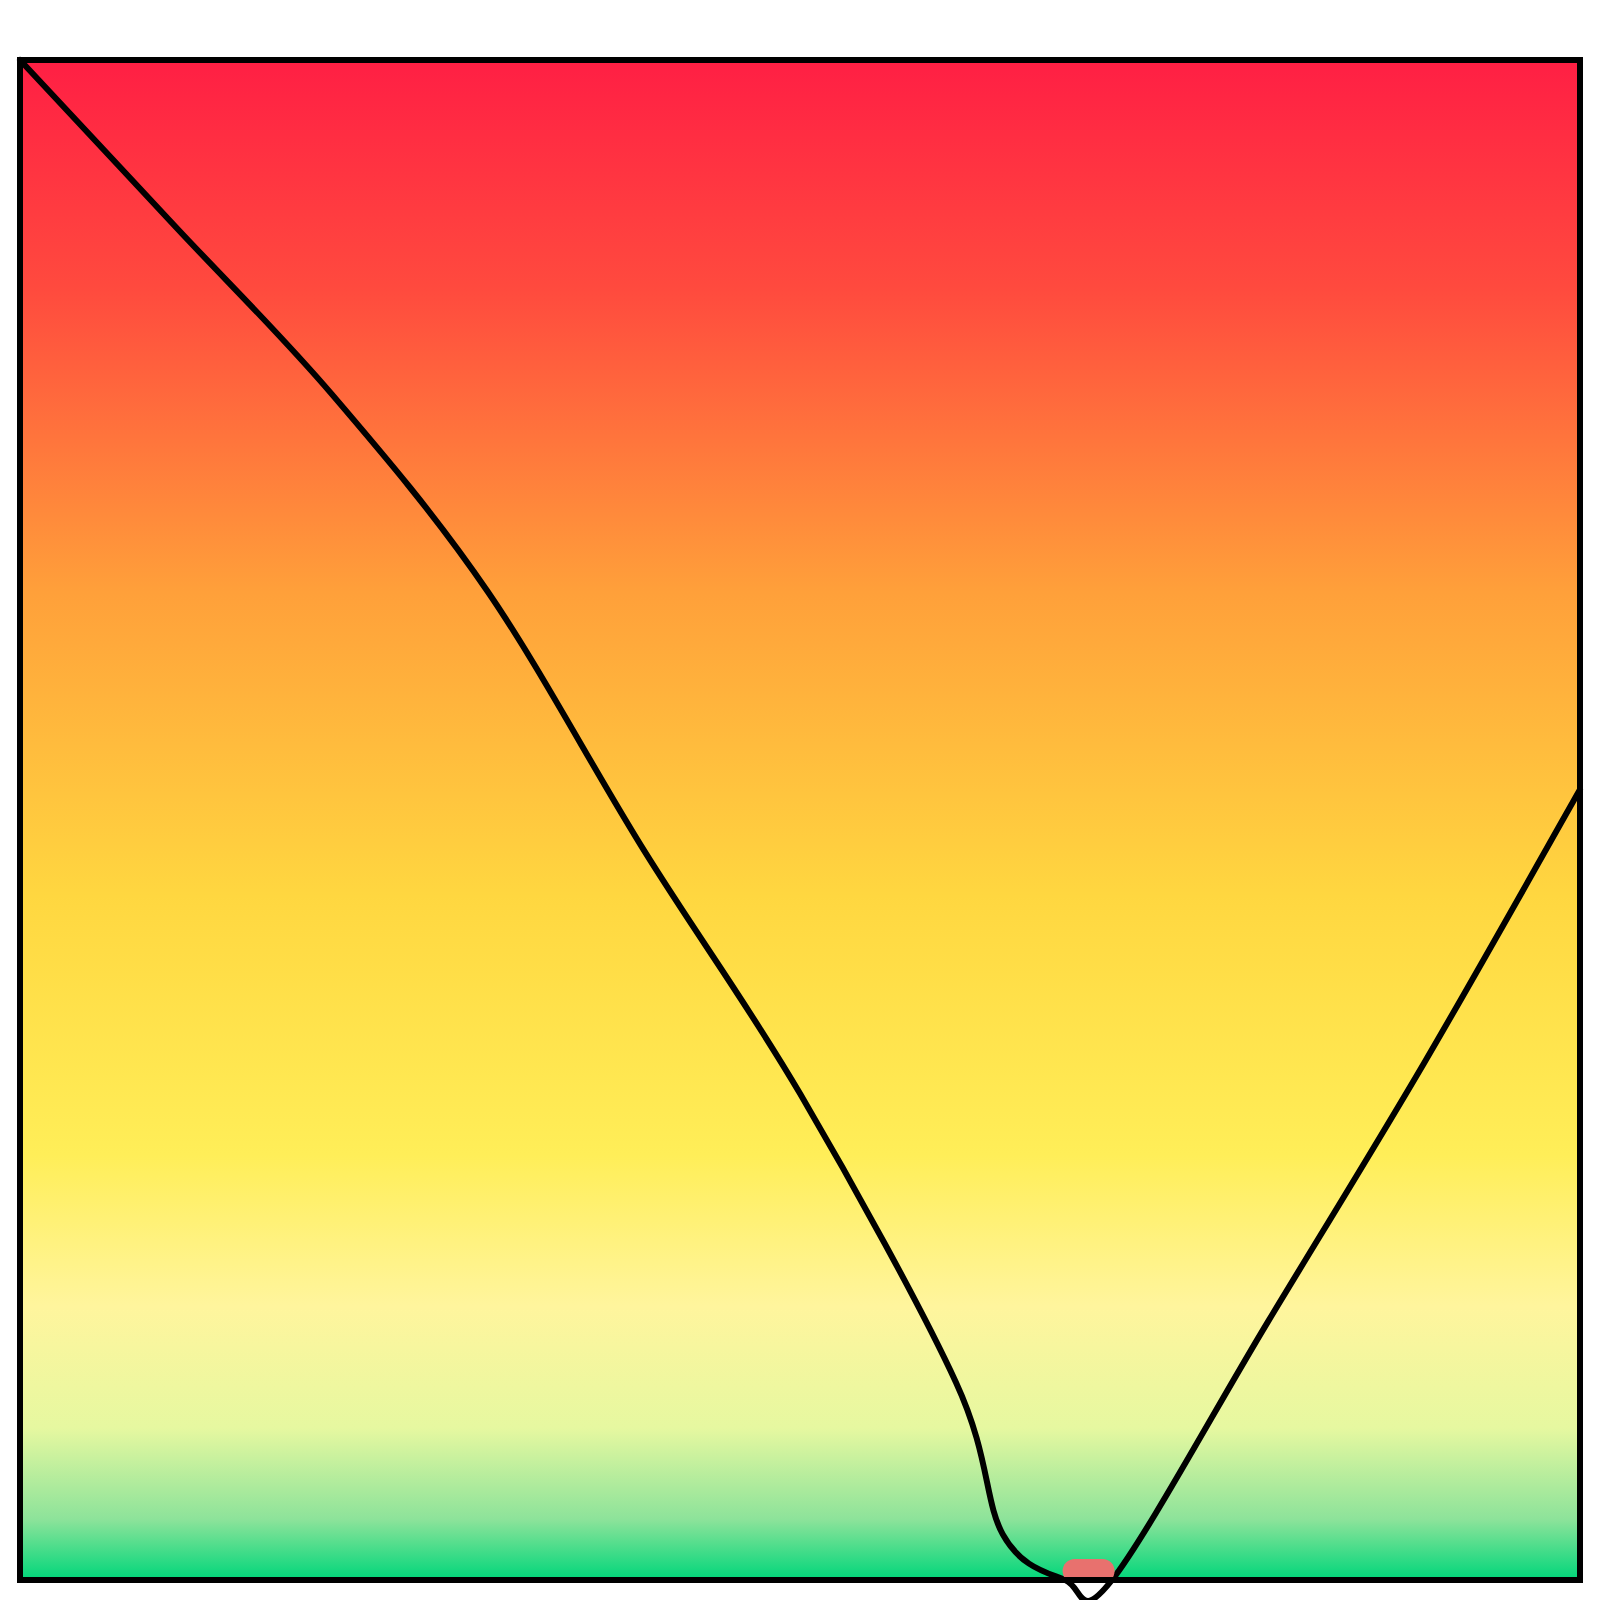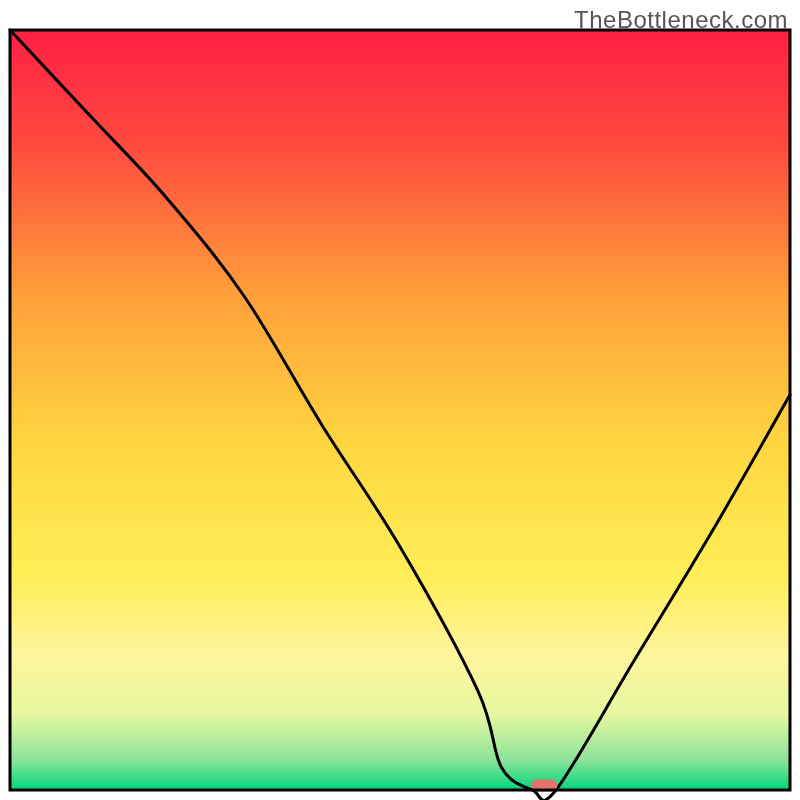--- a/index.html
+++ b/index.html
@@ -26,21 +26,20 @@
     z-index: 10;
   }
   svg {
     display: block;
   }
 </style>
 </head>
 <body>
 
 <div class="chart-container">
-  <div class="watermark">TheBottleneck.com</div>
 
   <svg id="chart-svg" width="800" height="800" viewBox="0 0 800 800">
     <defs>
       <linearGradient id="bg-grad" x1="0" y1="0" x2="0" y2="1">
           <stop offset="0%" stop-color="#ff1f44"></stop>
           <stop offset="15%" stop-color="#ff4a3e"></stop>
           <stop offset="35%" stop-color="#ffa03a"></stop>
           <stop offset="55%" stop-color="#ffd740"></stop>
           <stop offset="72%" stop-color="#ffee58"></stop>
           <stop offset="82%" stop-color="#fff59d"></stop>

